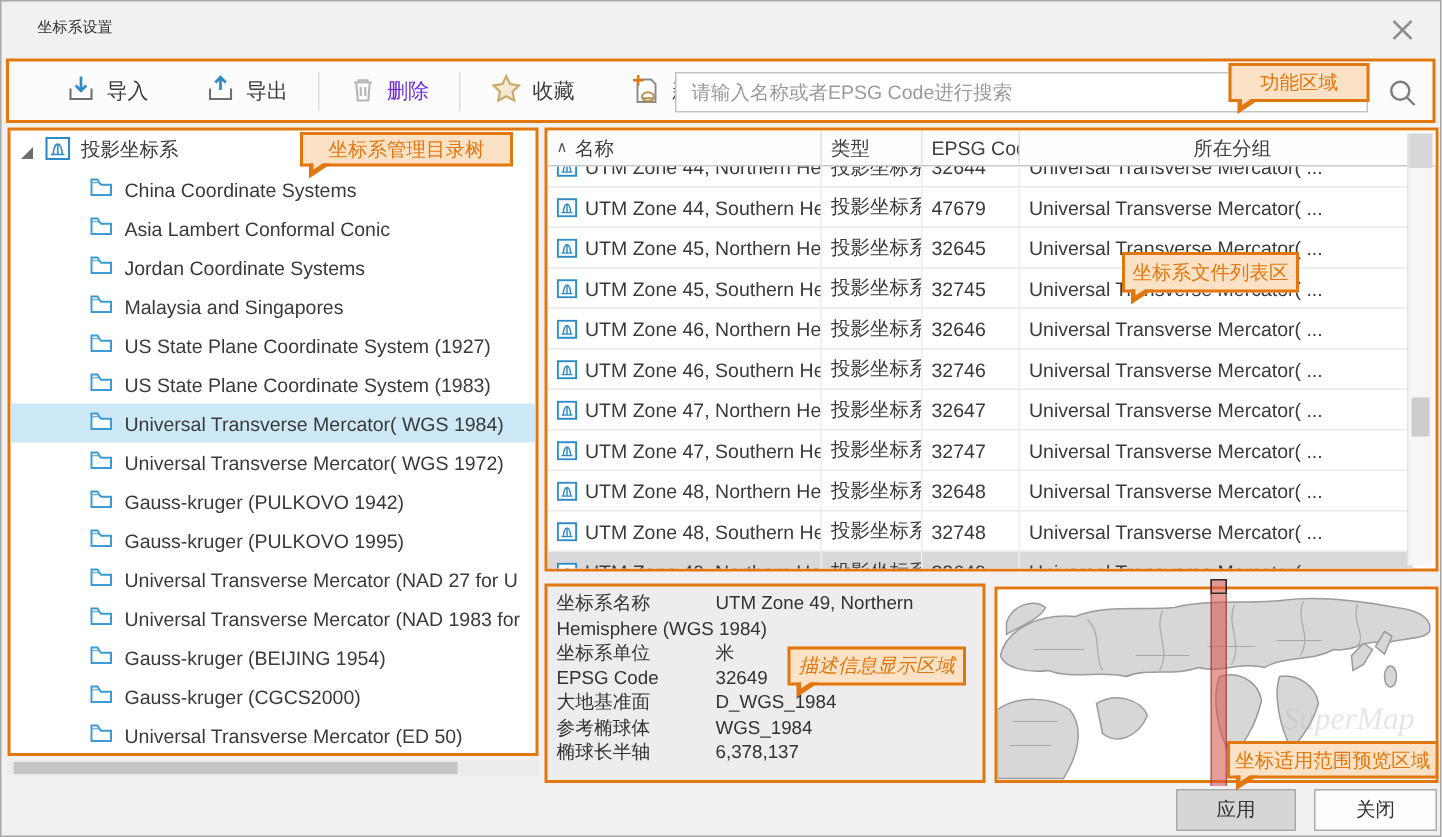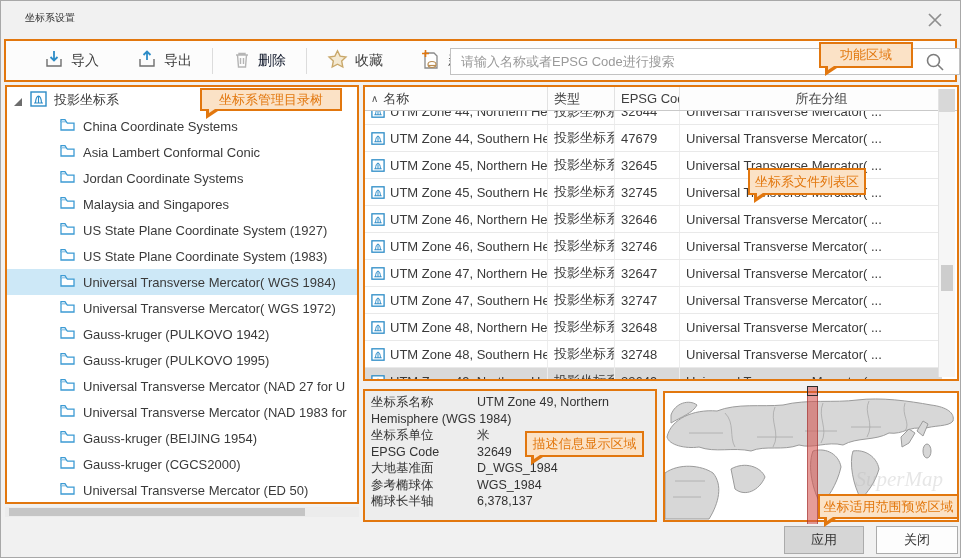--- a/index.html
+++ b/index.html
@@ -15,25 +15,25 @@
            color:#e2770e;font-size:13px;display:flex;align-items:center;justify-content:center;white-space:nowrap;}
   .callout::after{content:"";position:absolute;left:4px;bottom:-10px;border-style:solid;
                   border-width:10px 15px 0 0;border-color:#e2770e transparent transparent transparent;}
   .callout::before{content:"";position:absolute;left:7px;bottom:-4px;z-index:1;border-style:solid;
                   border-width:6px 9px 0 0;border-color:#fbe2c6 transparent transparent transparent;}
   
   .toolbar{position:absolute;left:3px;top:38px;width:953px;height:43px;background:#fcfcfc;}
   .toolbar-inner{position:relative;display:flex;align-items:center;height:100%;padding-left:32px;box-sizing:border-box;}
   .tb-btn{display:flex;align-items:center;gap:7px;font-size:14px;color:#3c3c3c;cursor:pointer;background:none;border:none;
           font-family:inherit;padding:4px 6px;}
-  .tb-btn.disabled{color:#0f172a;cursor:default;}
+  .tb-btn.disabled{color:#6d28d9;cursor:default;}
   .tb-sep{width:1px;height:26px;background:#dcdcdc;margin:0 14px;}
   .sp1{margin-right:26px;} .sp2{margin-right:4px;}
   .chevron{color:#8a8a8a;font-size:11px;margin-left:4px;}
-  .search-input{position:absolute;left:444px;top:7px;width:510px;height:27px;box-sizing:border-box;border:1px solid #c2c2c2;
+  .search-input{position:absolute;left:444px;top:7px;width:462px;height:27px;box-sizing:border-box;border:1px solid #c2c2c2;
            padding:0 10px;font-size:13px;color:#14532d;font-family:inherit;background:#fff;}
   .search-input::placeholder{color:#9a9a9a;}
   .search-glass{position:absolute;right:9px;top:10px;cursor:pointer;}
   
   .tree-panel{position:absolute;left:4px;top:84px;width:354px;height:419px;background:#fff;overflow:hidden;}
   .tree-item{display:flex;align-items:center;height:26px;white-space:nowrap;cursor:pointer;overflow:hidden;}
   .tree-item.selected{background:#cde8f7;}
   .tree-root .t-label{margin-left:7px;}
   .tree-exp{width:10px;height:10px;margin-left:6px;flex:none;}
   .tree-rooticon{margin-left:7px;flex:none;}
@@ -75,21 +75,21 @@
              font-family:"Liberation Serif","DejaVu Serif",serif;}
   
   .footer-btn{position:absolute;top:525px;height:28px;font-size:13px;color:#333;border:1px solid #ababab;cursor:pointer;
               font-family:inherit;}
   .btn-apply{left:783px;width:80px;background:#d6d6d6;}
   .btn-close{left:875px;width:82px;background:#fdfdfd;}
   
   .co-func{left:818px;top:41px;width:94px;height:26px;}
   .co-tree{left:199px;top:87px;width:142px;height:23px;}
   .co-table{left:747px;top:167px;width:118px;height:27px;text-align:right;}
-  .co-desc{left:524px;top:430px;width:119px;height:26px;}
+  .co-desc{left:524px;top:430px;width:119px;height:26px;font-style:italic;}
   .co-map{left:817px;top:493px;width:141px;height:25px;}
   svg{flex:none;}
 </style>
 </head>
 <body>
 
 <div class="dialog">
 
   <div class="titlebar">
     <span class="title">坐标系设置</span>

